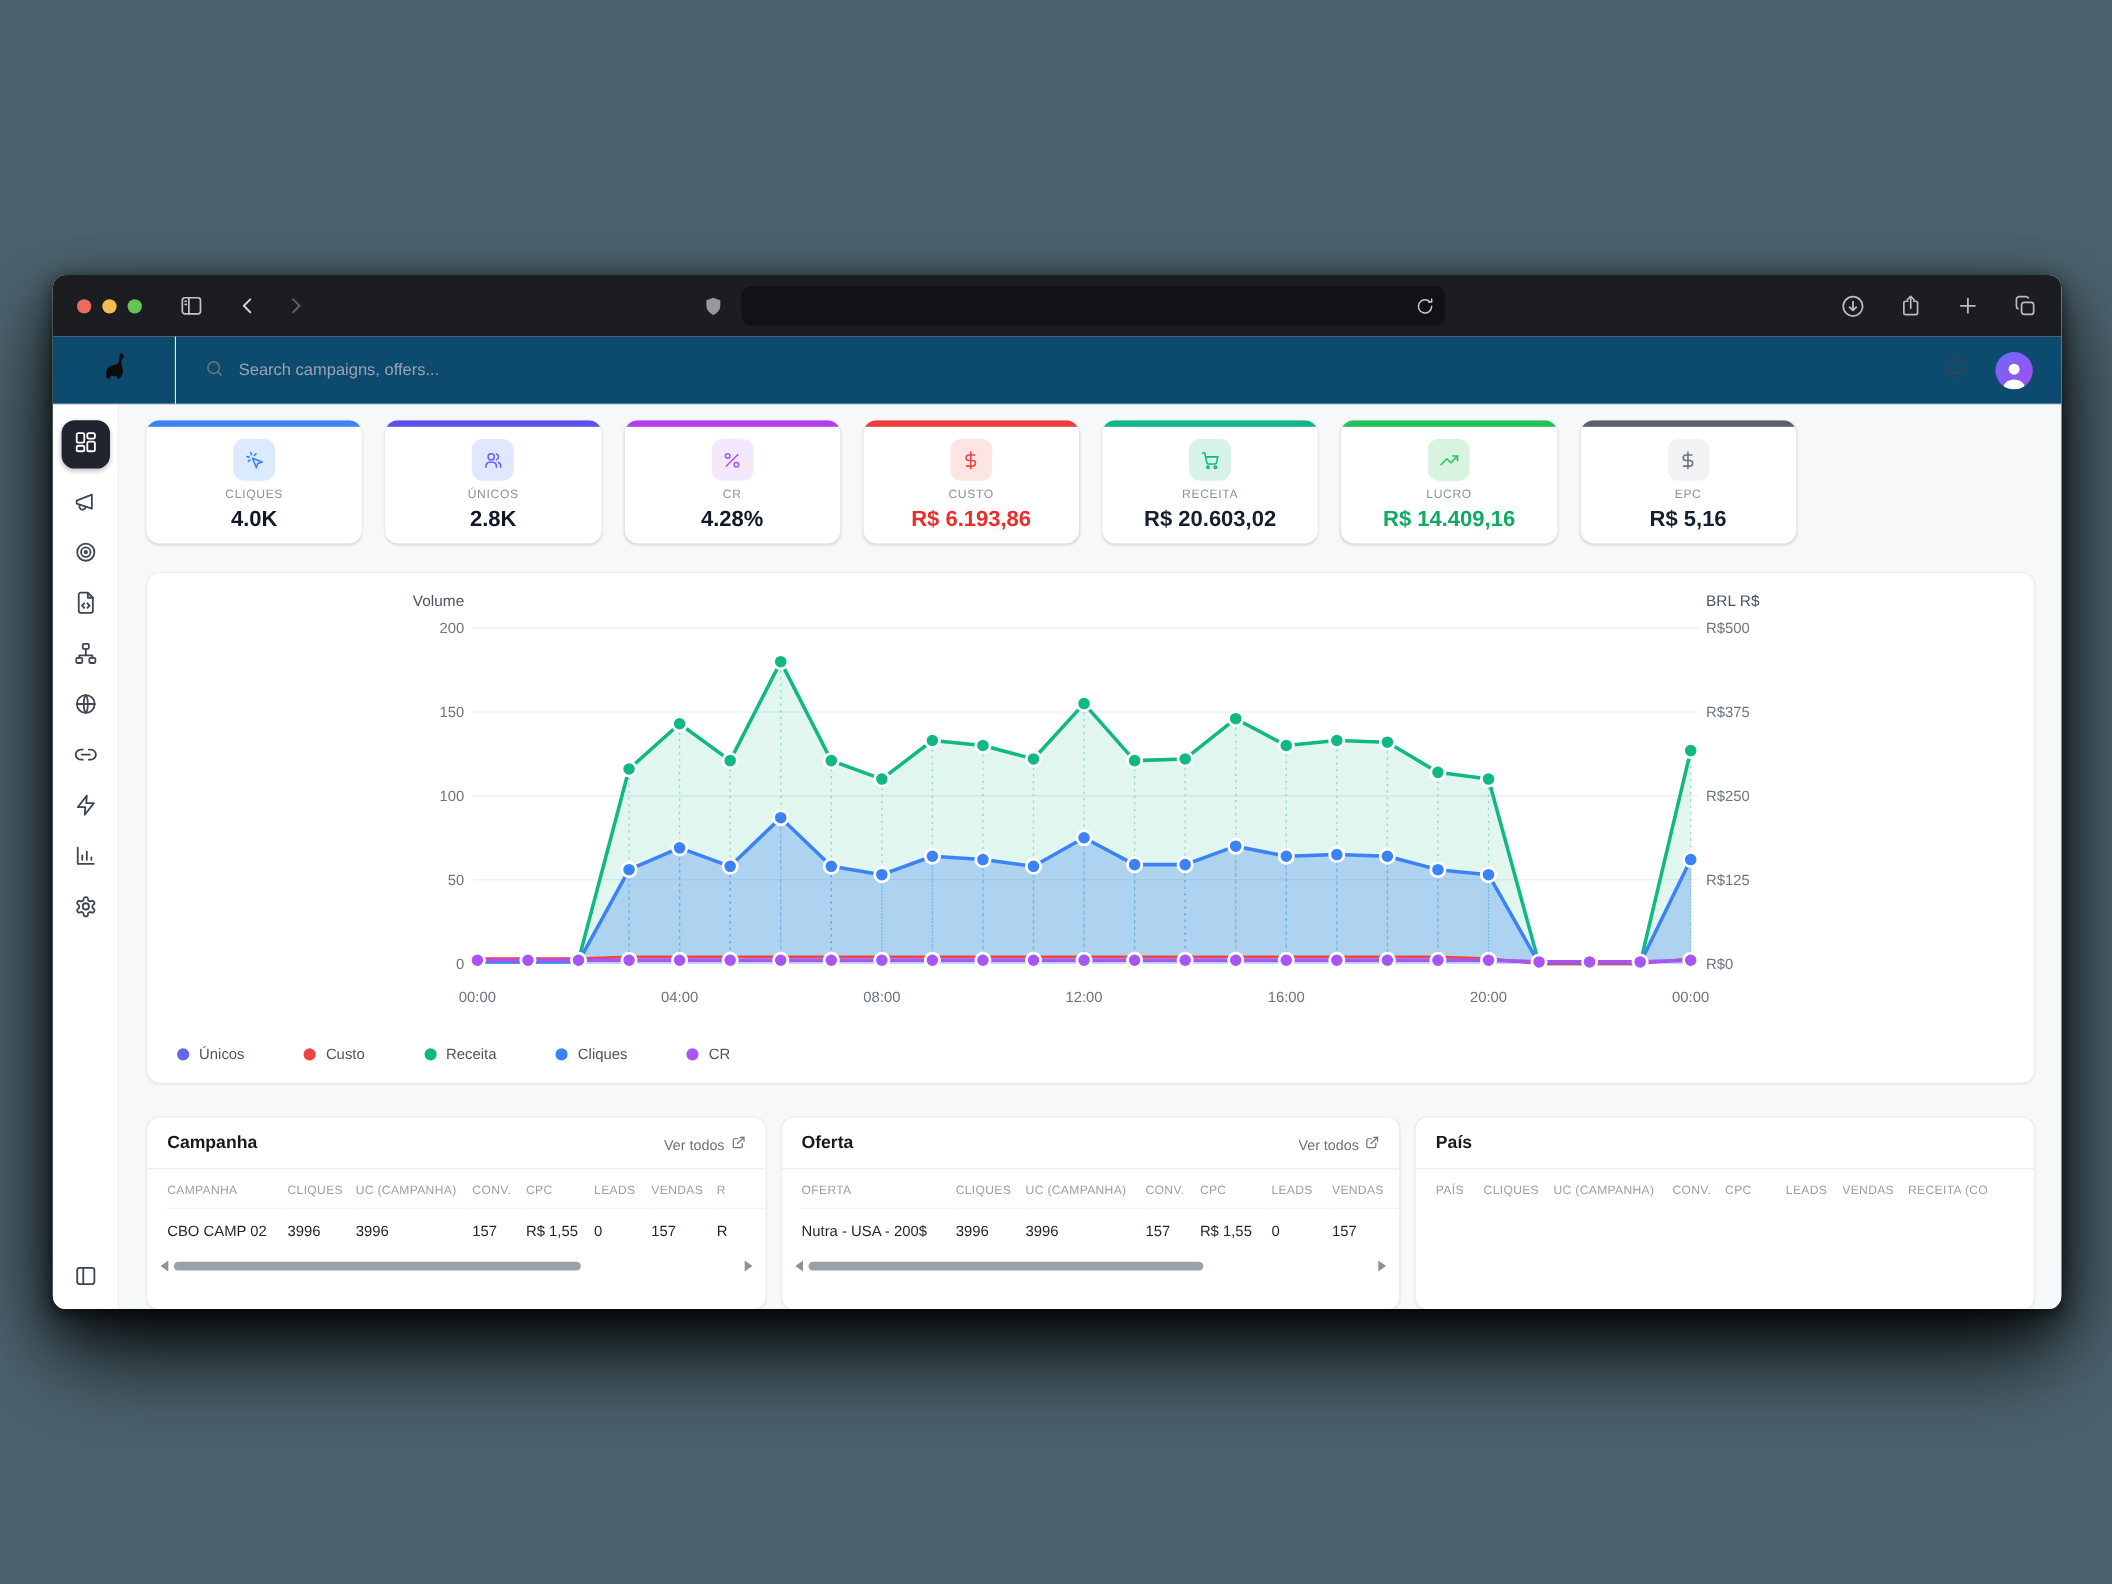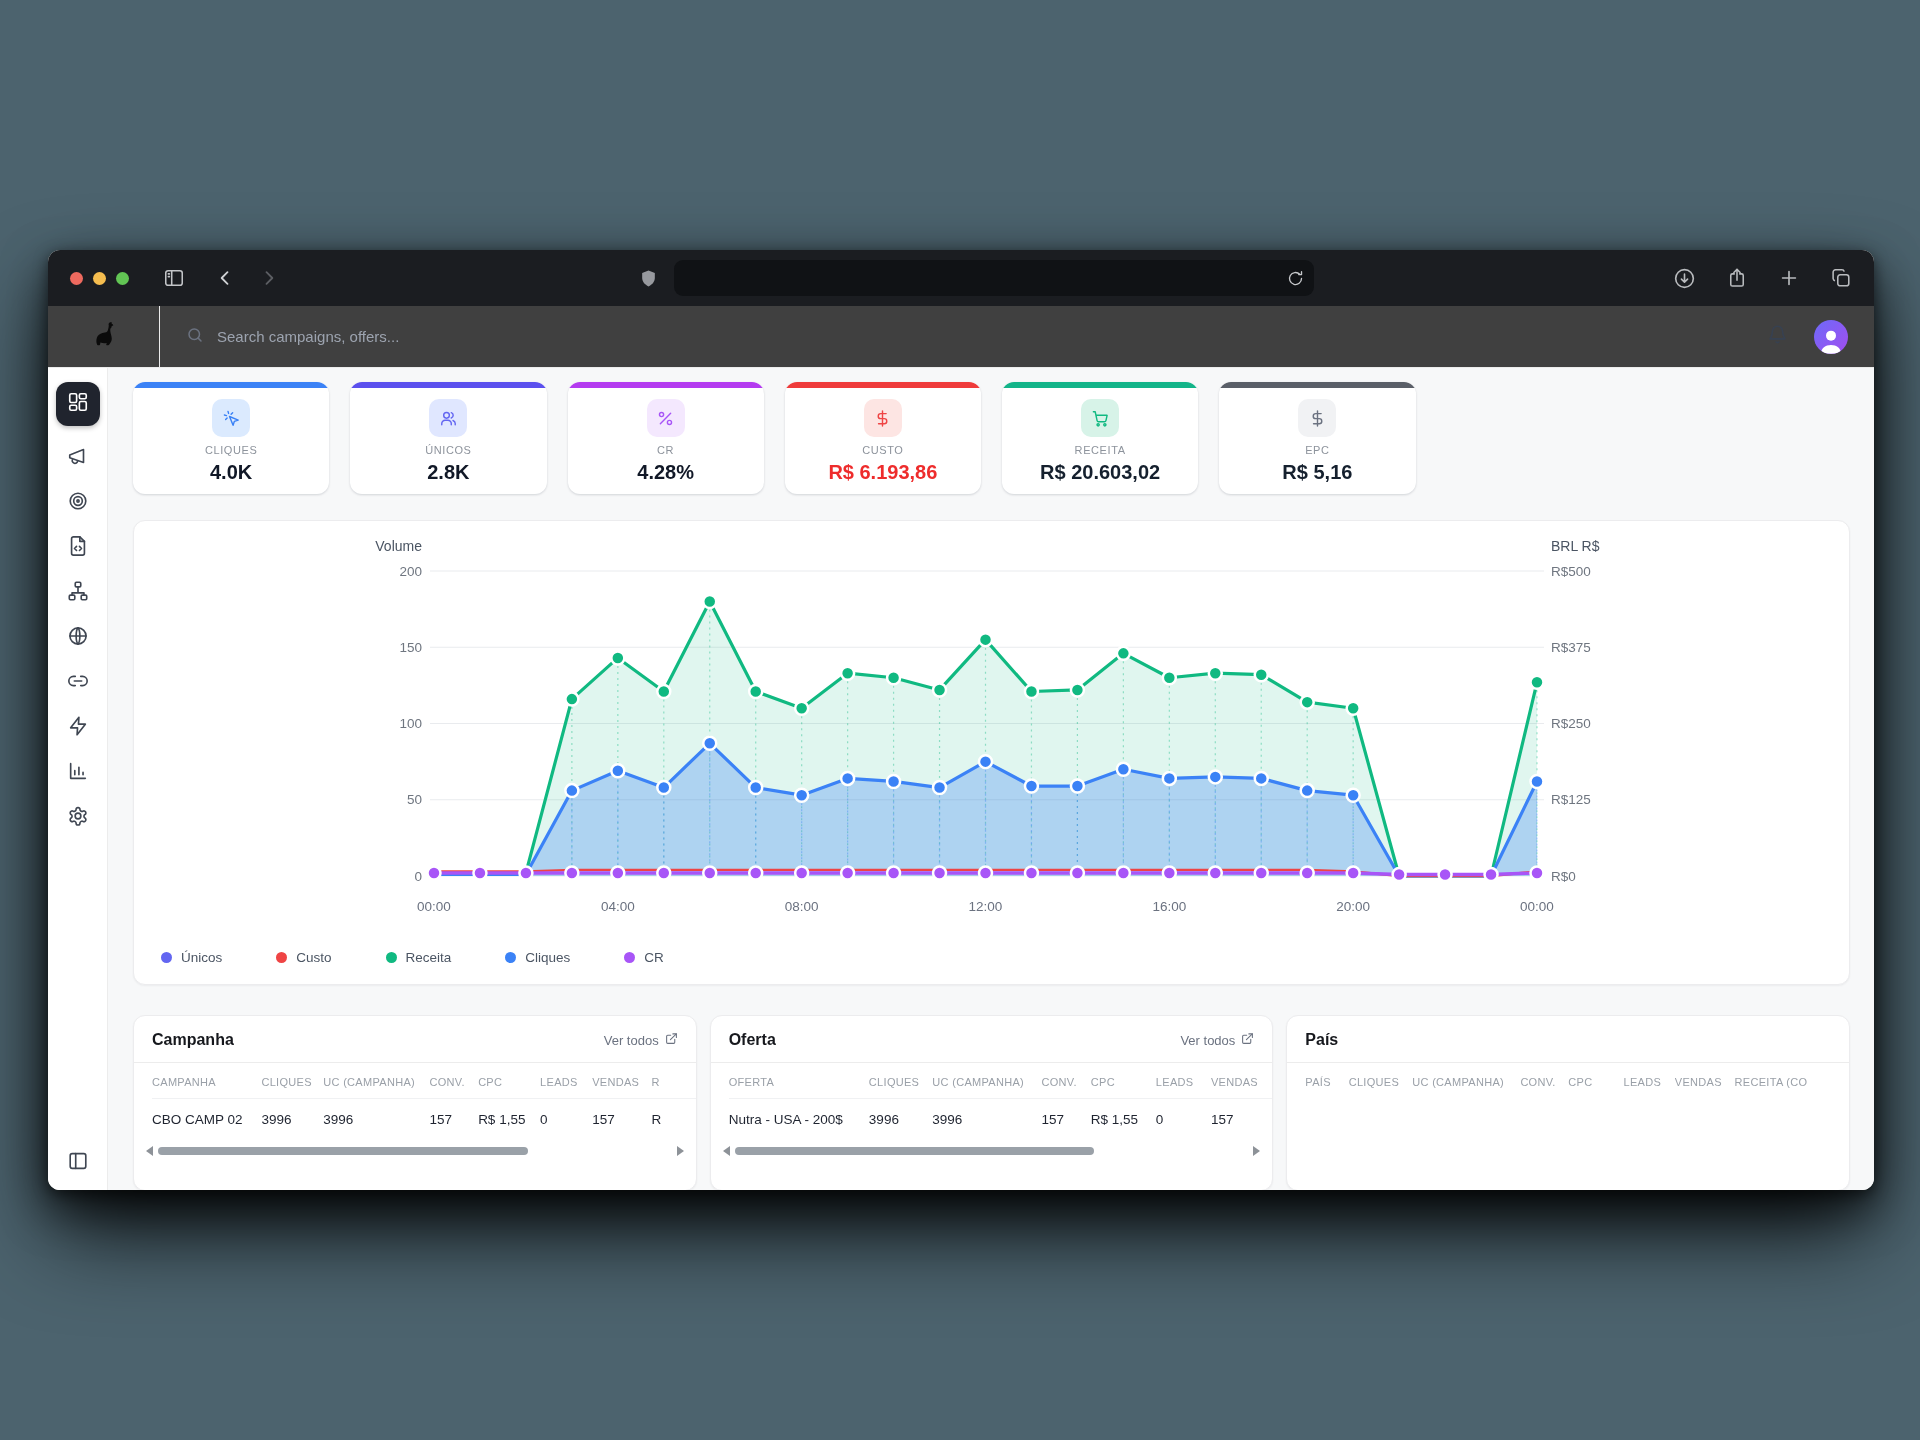--- a/index.html
+++ b/index.html
@@ -10,21 +10,21 @@
     box-shadow:0 45px 90px -5px rgba(0,0,0,.85),0 18px 45px rgba(0,0,0,.6),0 4px 14px rgba(0,0,0,.5);}
   
   .chrome{height:56px;background:#1b1d21;display:flex;align-items:center;padding:0 22px;}
   .tl{width:13px;height:13px;border-radius:50%;margin-right:10px;flex:0 0 auto;}
   .chrome-icn{color:#c3c5c8;display:flex;align-items:center;}
   .chrome-icn svg{display:block;}
   .addr-zone{flex:1;display:flex;align-items:center;justify-content:center;}
   .addr-pill{width:640px;height:36px;background:#101215;border-radius:9px;display:flex;
     align-items:center;justify-content:flex-end;padding:0 10px;}
   
-  .topbar{height:62px;background:#404040;border-bottom:1px solid #ececec;display:flex;align-items:stretch;}
+  .topbar{height:62px;background:#0c4a6e;border-bottom:1px solid #ececec;display:flex;align-items:stretch;}
   .logo-cell{width:112px;border-right:1px solid #ececec;display:flex;align-items:center;justify-content:center;}
   .searchbar{flex:1;display:flex;align-items:center;padding-left:26px;gap:13px;color:#9ca3af;font-size:15px;}
   .top-right{display:flex;align-items:center;gap:26px;padding-right:26px;color:#374151;}
   .avatar{width:34px;height:34px;border-radius:50%;background:linear-gradient(135deg,#6d6af8,#a34df0);
     display:flex;align-items:flex-end;justify-content:center;overflow:hidden;}
   
   .app-body{display:flex;height:822px;}
   .sidebar{width:60px;border-right:1px solid #ececec;background:#fff;display:flex;flex-direction:column;
     align-items:center;padding-top:14px;}
   .side-item{color:#3f4652;margin-top:19px;display:flex;align-items:center;justify-content:center;cursor:pointer;}
@@ -304,20 +304,31 @@
             <div class="kpi-bar" style="background:#13b489"></div>
             <div class="kpi-tile" style="background:#d7f3e8;color:#10b981">
               <svg width="19" height="19" viewBox="0 0 24 24" fill="none" stroke="currentColor" stroke-width="1.8" stroke-linecap="round" stroke-linejoin="round">
                 <circle cx="9" cy="20" r="1.4"></circle>
                 <circle cx="17.5" cy="20" r="1.4"></circle>
                 <path d="M3 3.5h2.3l2.4 11.2a1.8 1.8 0 0 0 1.8 1.4h7.6a1.8 1.8 0 0 0 1.75-1.4l1.5-6.7H6.2"></path>
               </svg>
             </div>
             <div class="kpi-label">RECEITA</div>
             <div class="kpi-value" style="color:#15202e">R$ 20.603,02</div>
+          </div>
+          <div class="kpi-card">
+            <div class="kpi-bar" style="background:#23c15e"></div>
+            <div class="kpi-tile" style="background:#d9f3e1;color:#22c55e">
+              <svg width="19" height="19" viewBox="0 0 24 24" fill="none" stroke="currentColor" stroke-width="1.8" stroke-linecap="round" stroke-linejoin="round">
+                <polyline points="21.5 7 13.8 14.7 9.3 10.2 2.5 17"></polyline>
+                <polyline points="16 7 21.5 7 21.5 12.5"></polyline>
+              </svg>
+            </div>
+            <div class="kpi-label">LUCRO</div>
+            <div class="kpi-value" style="color:#0fab62">R$ 14.409,16</div>
           </div>
           <div class="kpi-card">
             <div class="kpi-bar" style="background:#5a5f68"></div>
             <div class="kpi-tile" style="background:#f1f2f4;color:#6b7280">
               <svg width="19" height="19" viewBox="0 0 24 24" fill="none" stroke="currentColor" stroke-width="1.8" stroke-linecap="round" stroke-linejoin="round">
                 <line x1="12" y1="2.5" x2="12" y2="21.5"></line>
                 <path d="M16.6 5.8H9.8a3.2 3.2 0 0 0 0 6.4h4.4a3.2 3.2 0 0 1 0 6.4H7"></path>
               </svg>
             </div>
             <div class="kpi-label">EPC</div>

